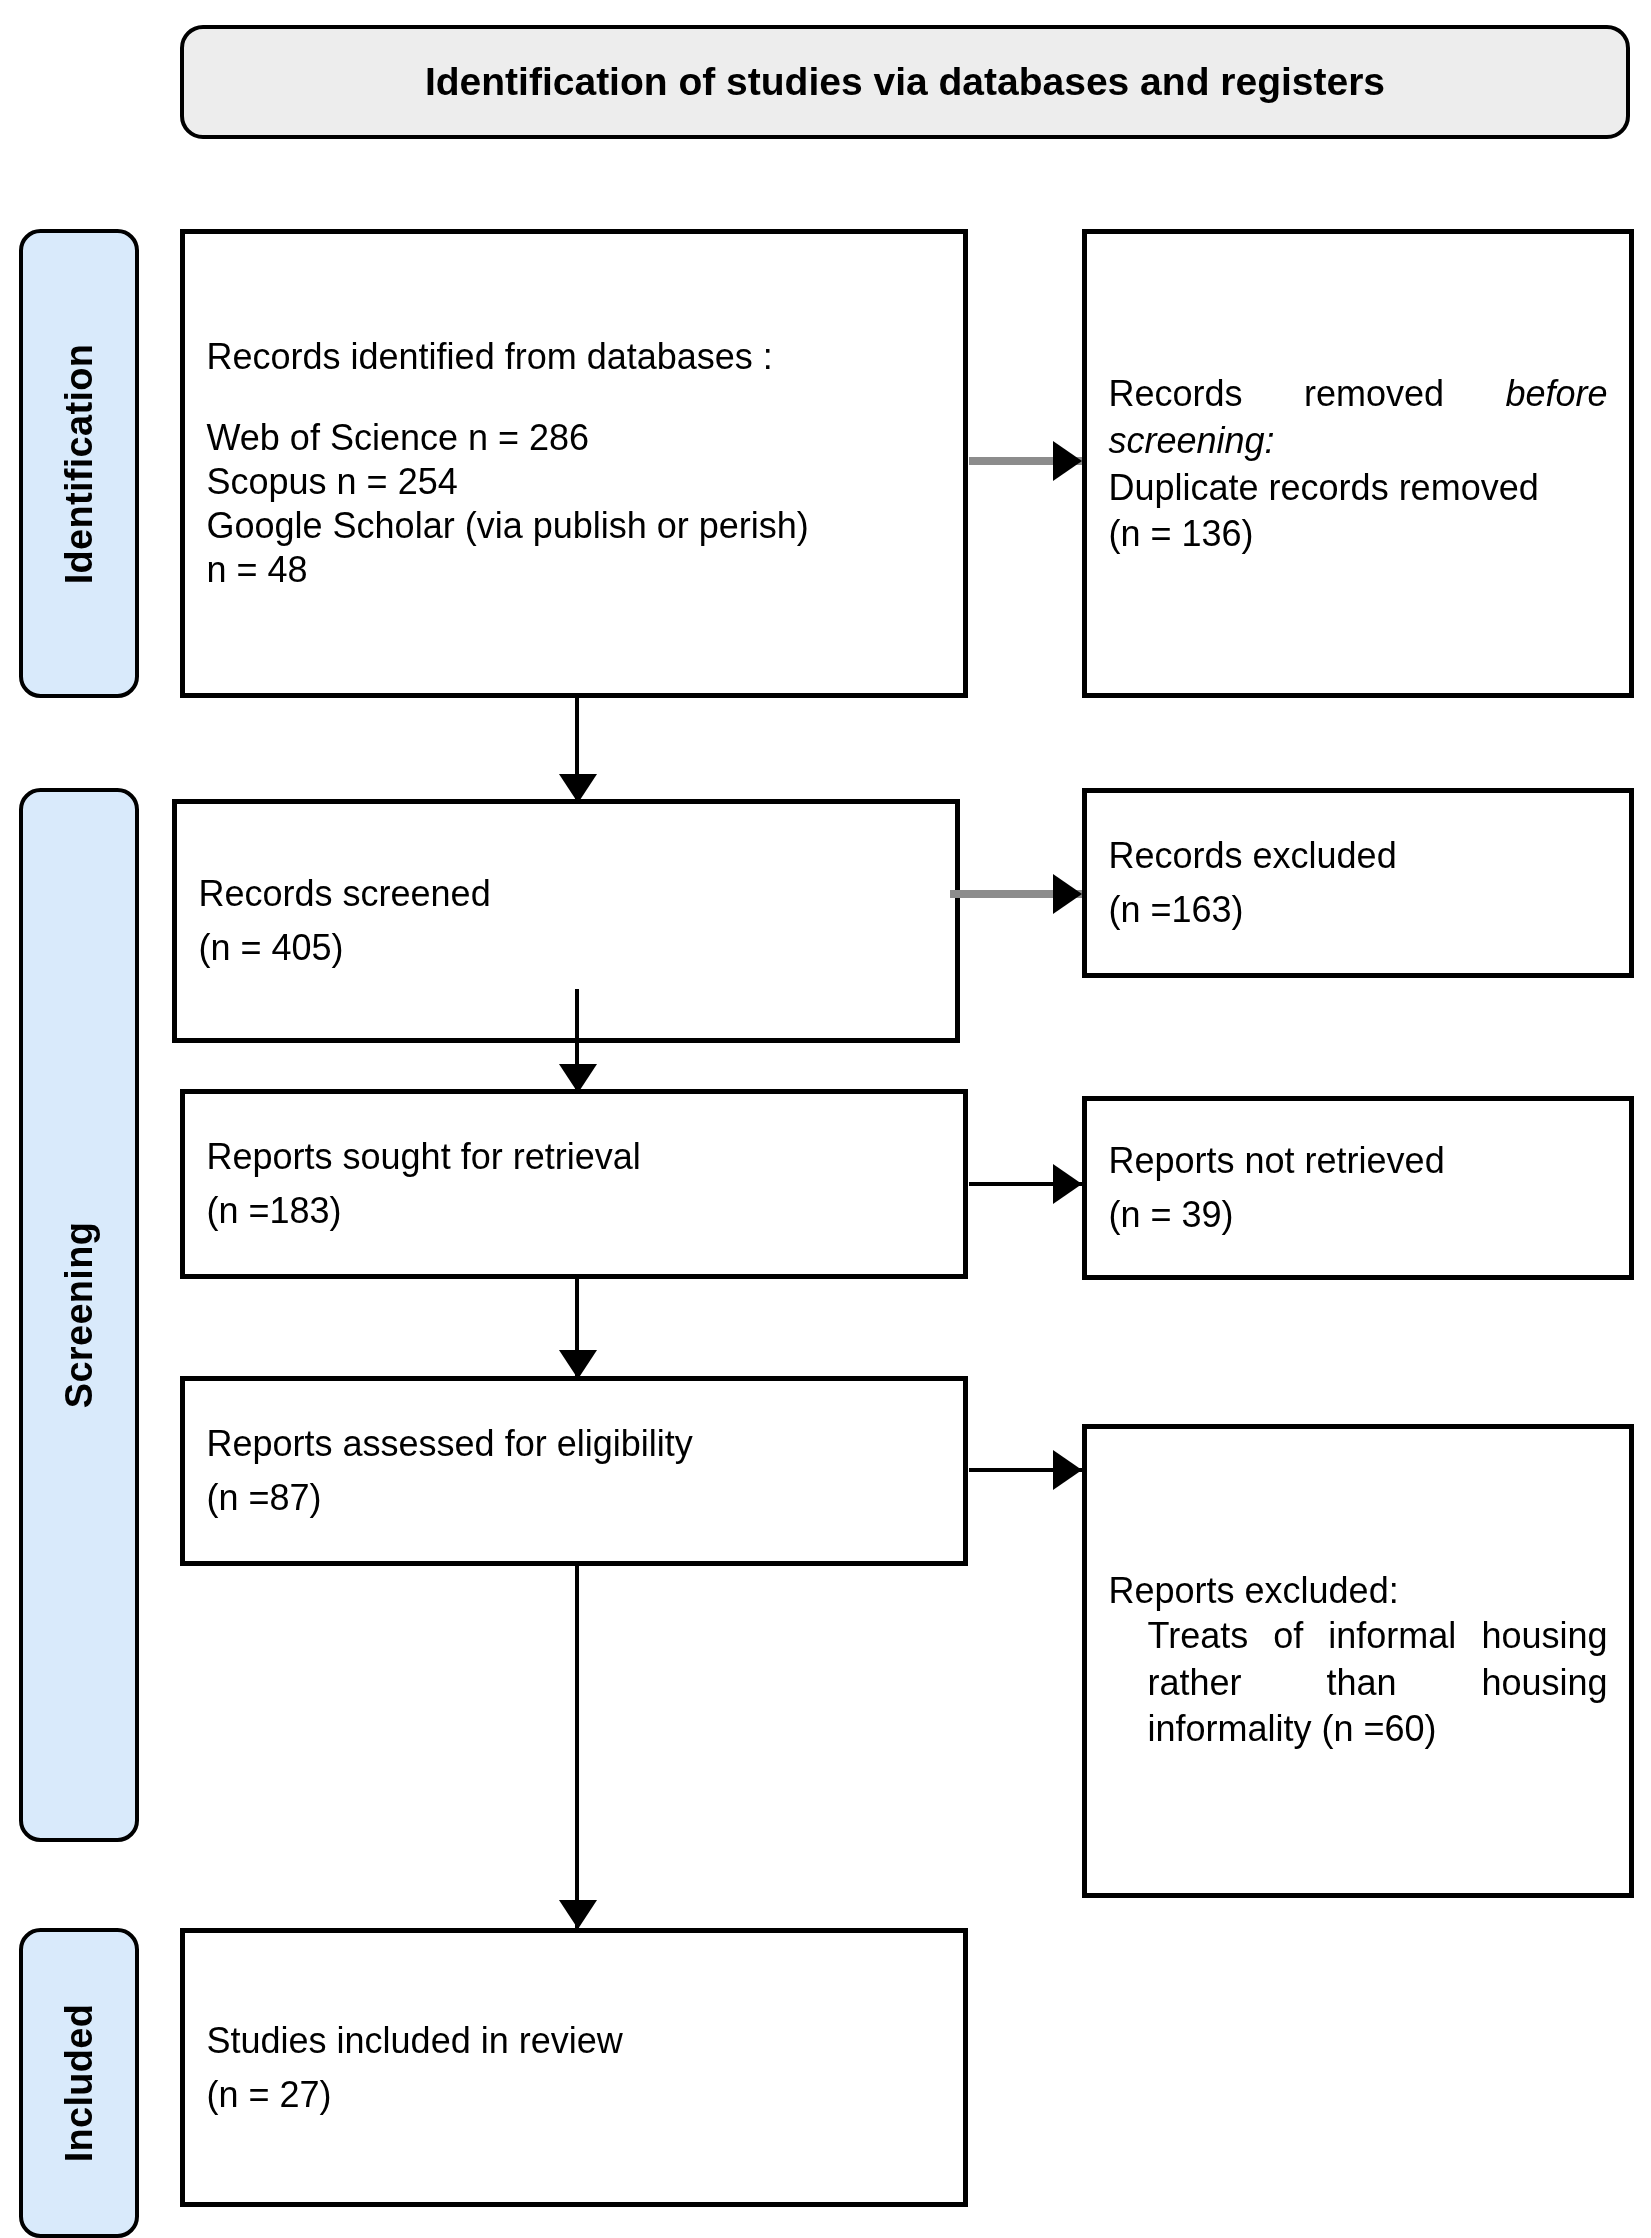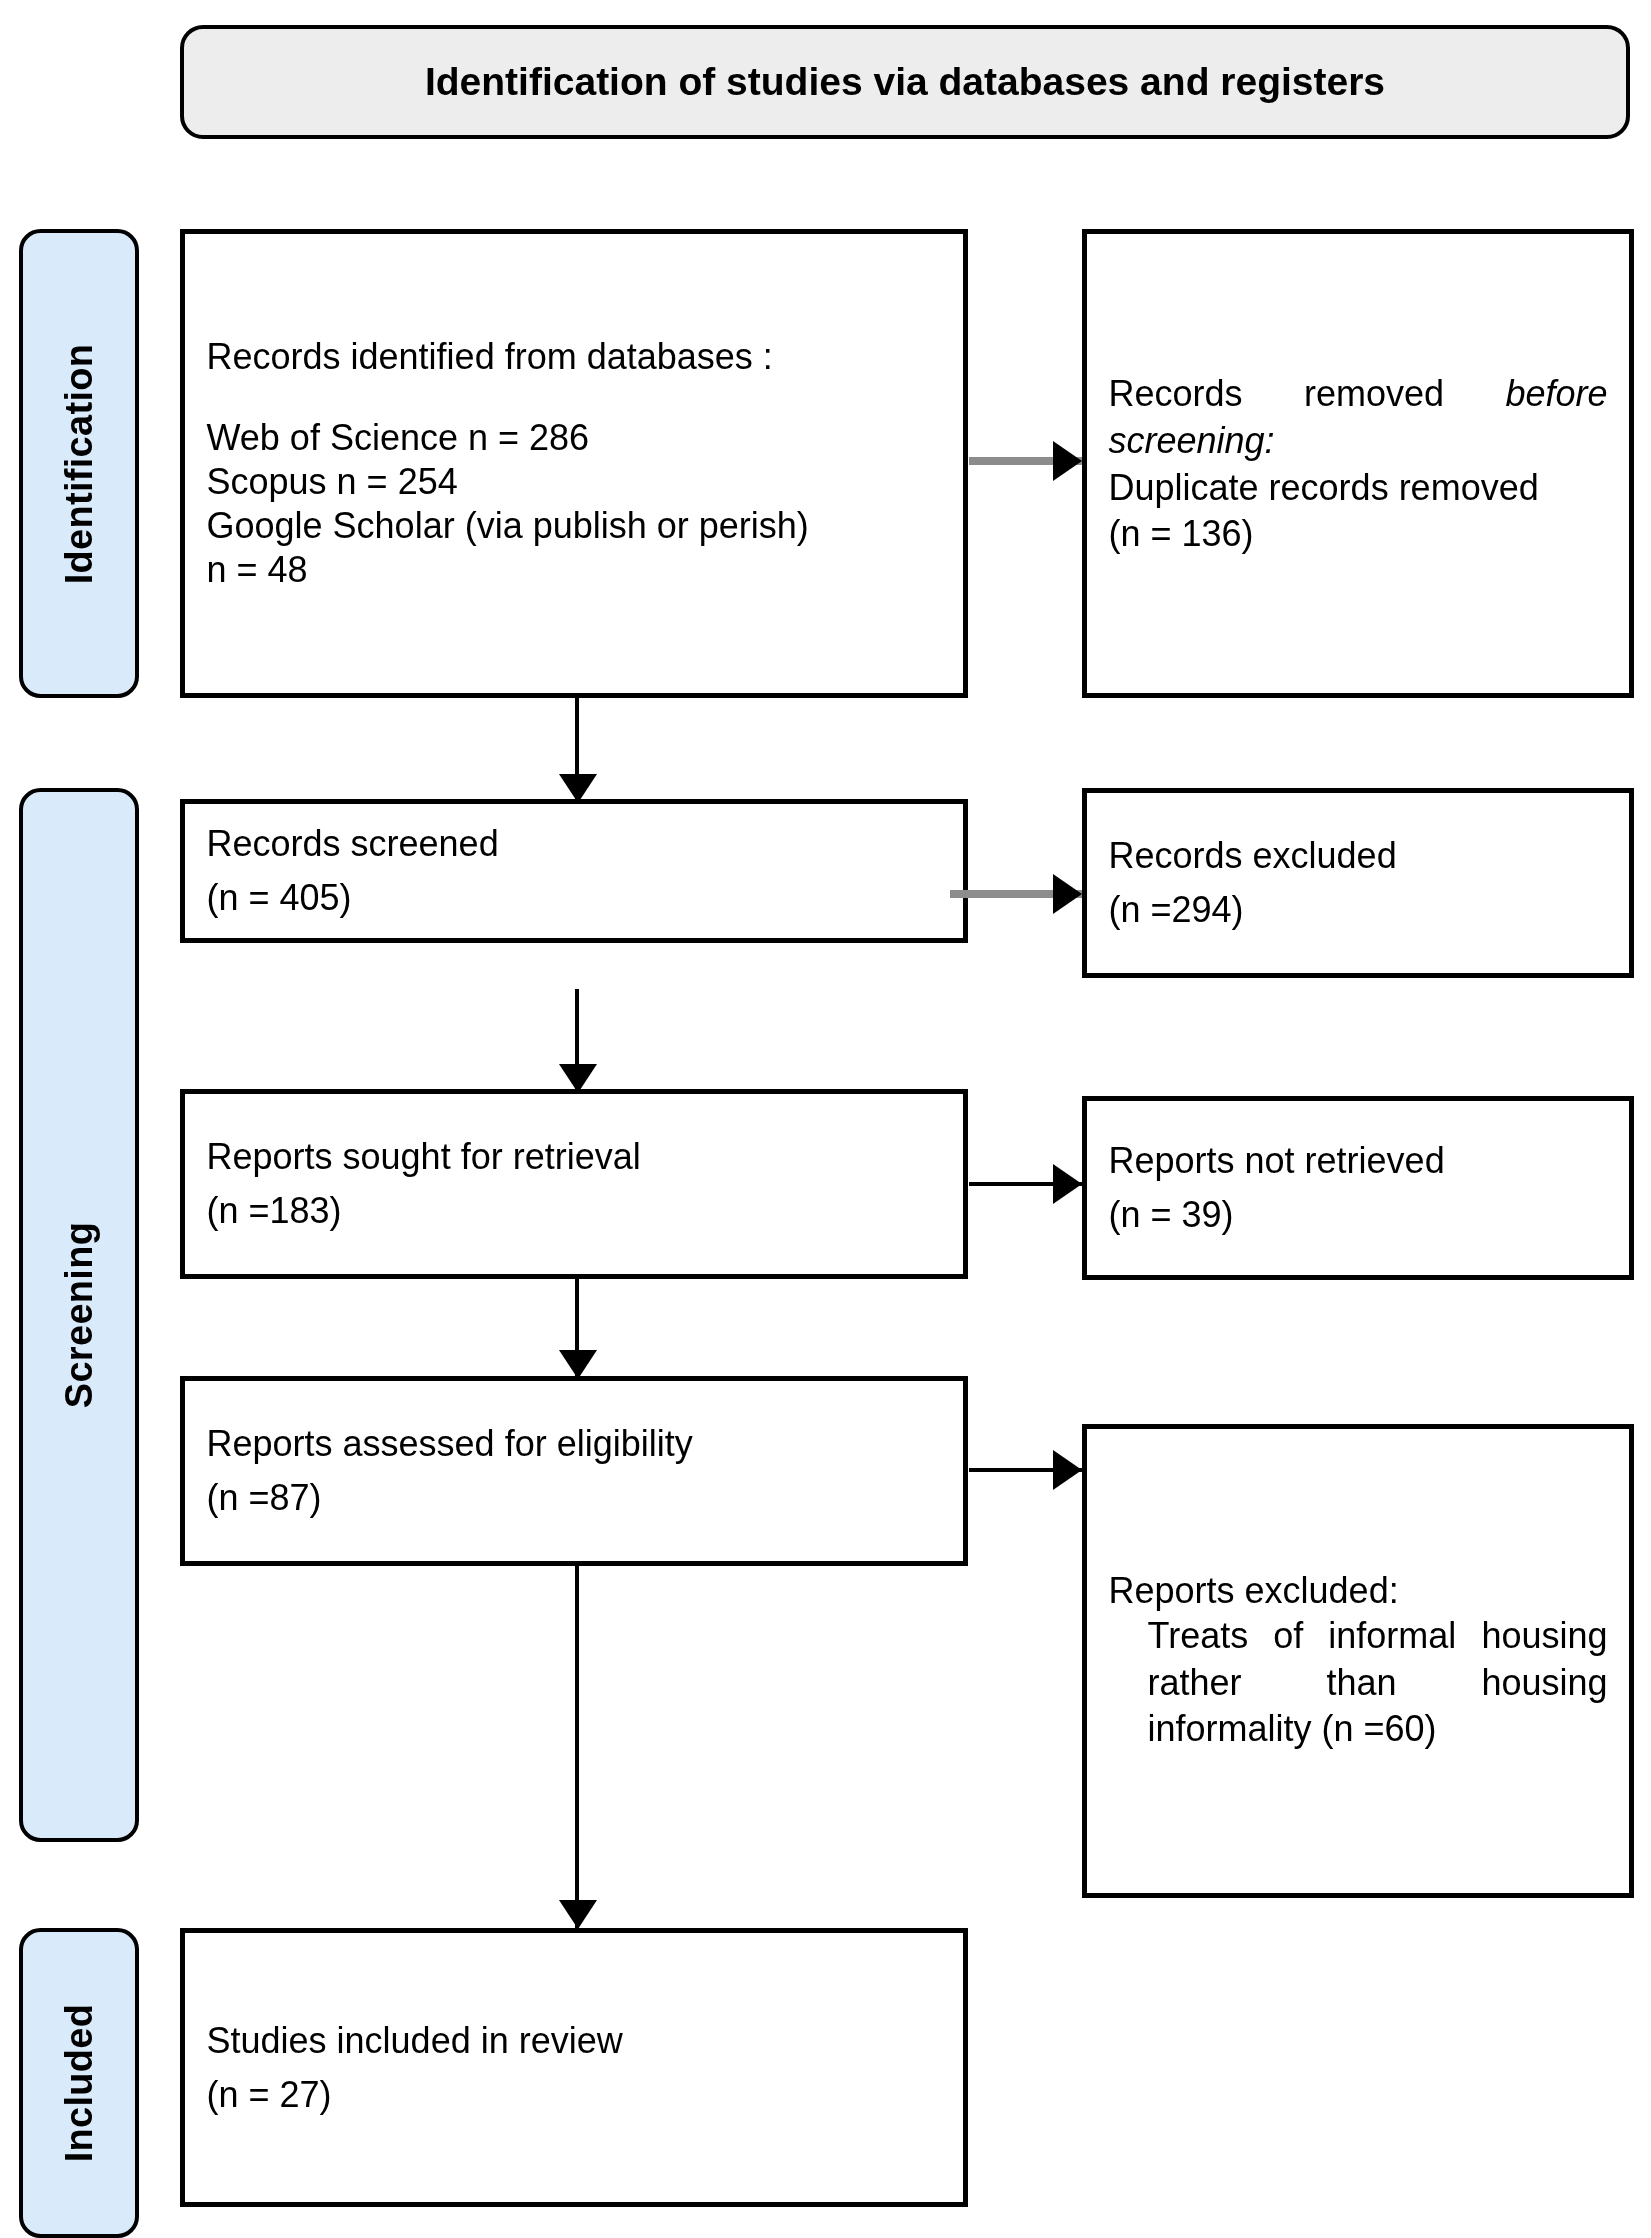--- a/index.html
+++ b/index.html
@@ -158,31 +158,31 @@
 
   <div class="flow-box" style="left:1082px; top:229px; width:552px; height:469px;">
     <div class="justified-block"><span>Records removed </span><em class="ital">before screening:</em></div>
     <div class="justified-block">Duplicate records removed</div>
     <div class="line">(n = 136)</div>
   </div>
 
   <div class="v-line" style="left:575px; top:698px; height:104px;"></div>
   <div class="v-head" style="left:559px; top:774px;"></div>
 
-  <div class="flow-box" style="left:180px; top:799px; width:788px; height:144px;">
+  <div class="flow-box" style="left:172px; top:799px; width:788px; height:244px;">
     <div class="line gap-after">Records screened</div>
     <div class="line">(n = 405)</div>
   </div>
 
   <div class="h-line grey" style="left:950px; top:890px; width:133px;"></div>
   <div class="h-head" style="left:1053px; top:874px;"></div>
 
   <div class="flow-box" style="left:1082px; top:788px; width:552px; height:190px;">
     <div class="line gap-after">Records excluded</div>
-    <div class="line">(n =294)</div>
+    <div class="line">(n =163)</div>
   </div>
 
   <div class="v-line" style="left:575px; top:989px; height:104px;"></div>
   <div class="v-head" style="left:559px; top:1064px;"></div>
 
   <div class="flow-box" style="left:180px; top:1089px; width:788px; height:190px;">
     <div class="line gap-after">Reports sought for retrieval</div>
     <div class="line">(n =183)</div>
   </div>
 

